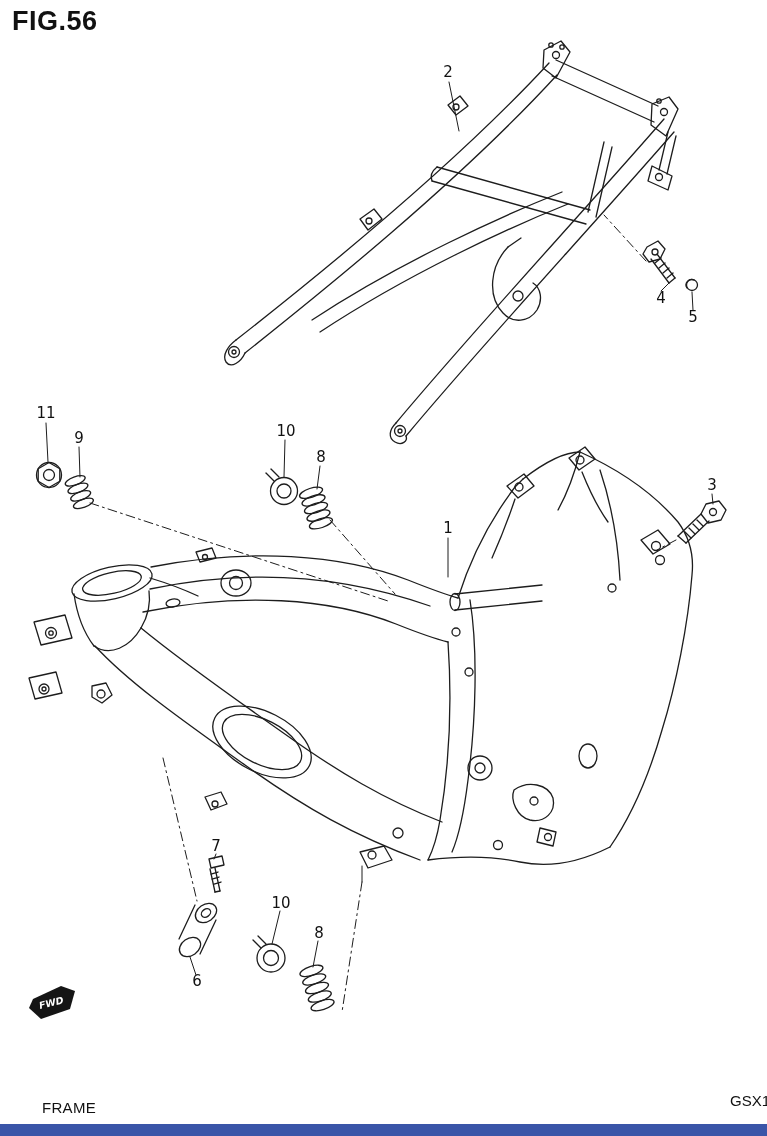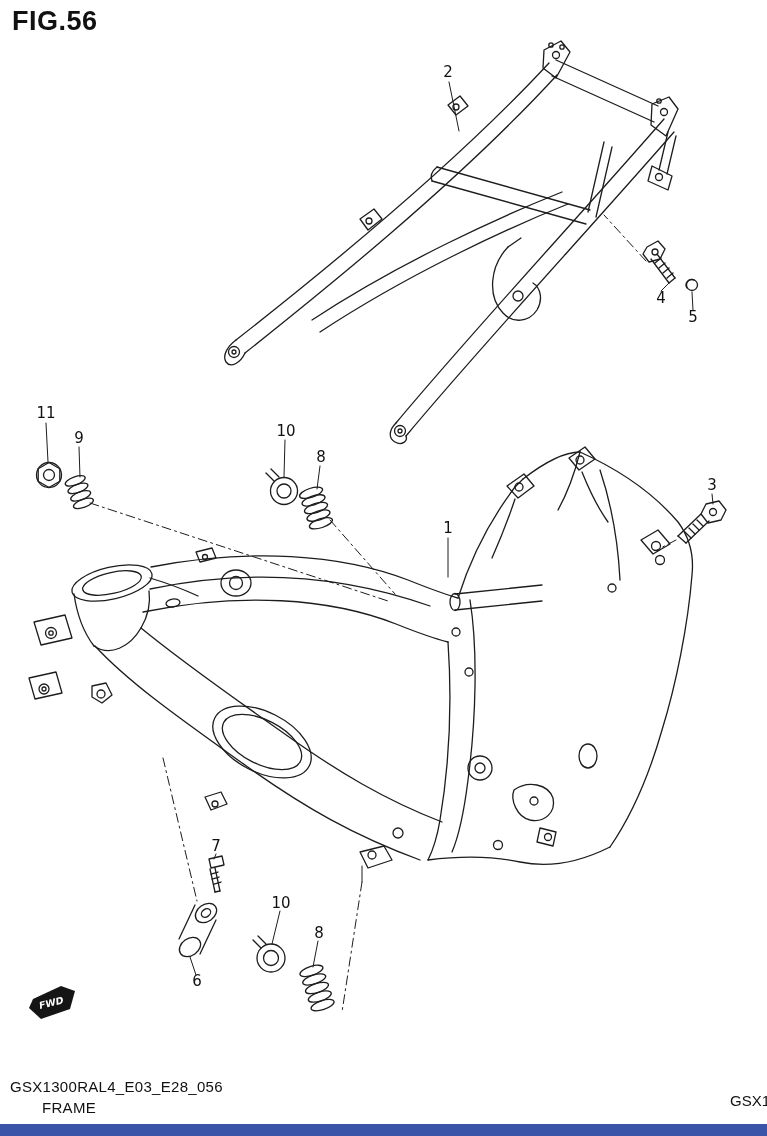--- a/index.html
+++ b/index.html
@@ -272,17 +272,16 @@
     </g>
 
     <g>
       <polygon points="33,999 61,986 75,991 70,1009 41,1019 29,1008" fill="#151515" stroke="none"></polygon>
       <text class="fwd" x="52" y="1006" text-anchor="middle" transform="rotate(-14 52 1006)">FWD</text>
     </g>
 
     <rect x="0" y="1124" width="767" height="12" stroke="none" fill="#3a55a8"></rect>
   </svg>
 
-  <div class="part-code">GSX1300RAL4_E03_E28_056</div>
   <div class="fig-title">FRAME</div>
   <div class="edge-text">GSX1</div>
 
 </div>
 
 </body></html>

